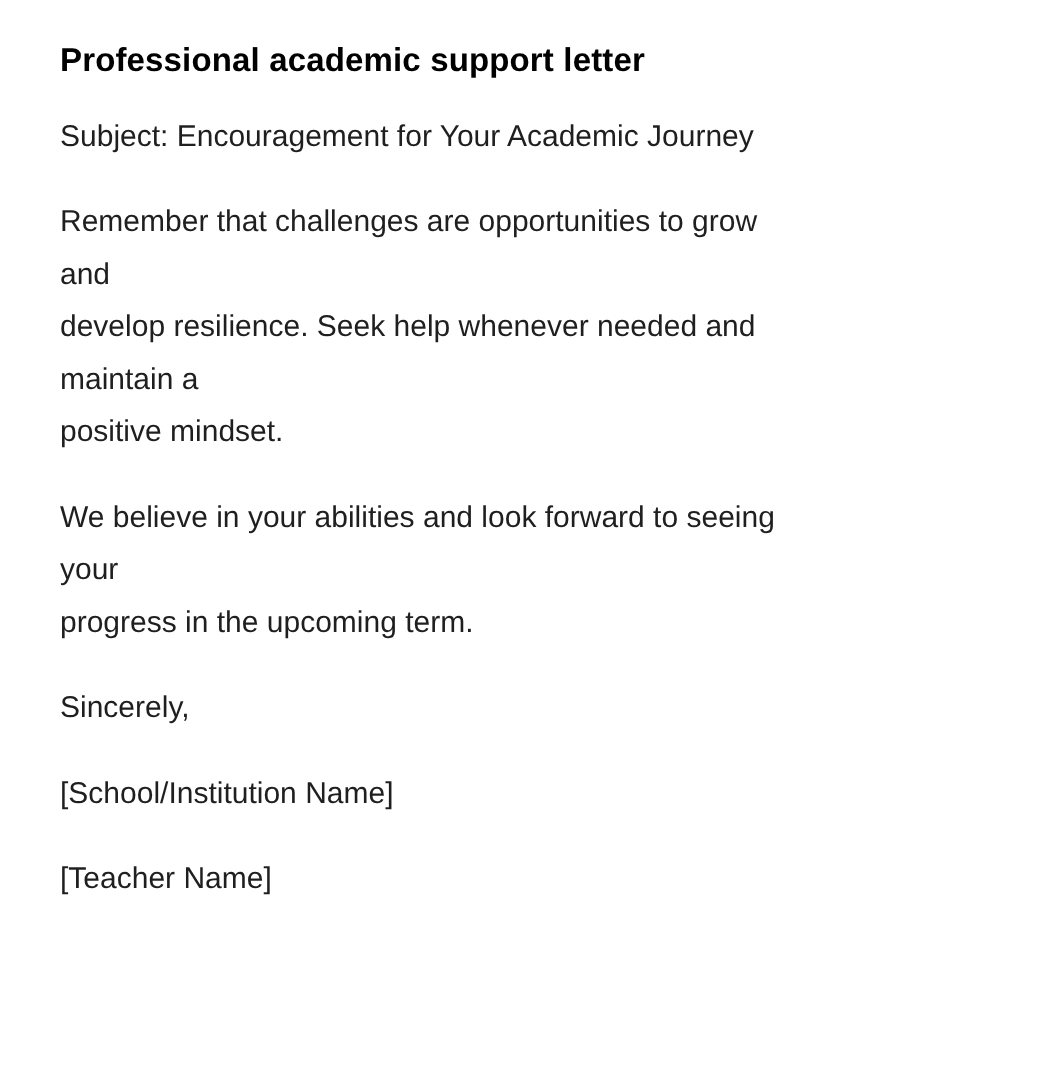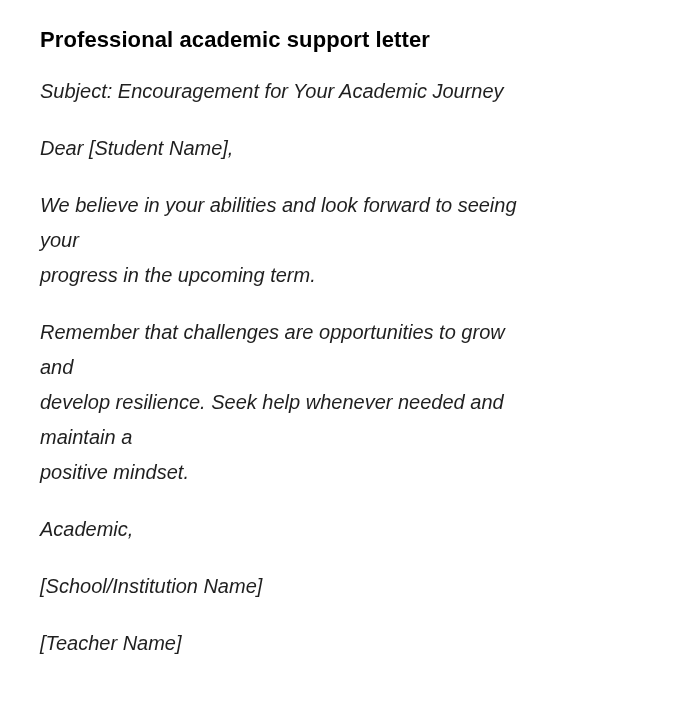--- a/index.html
+++ b/index.html
@@ -26,35 +26,33 @@
     letter-spacing: 0.1px;
     margin: 0 0 17px 0;
   }
   .letter-body p {
     font-size: 20px;
     line-height: 35px;
     color: #1f1f1f;
     margin: 22px 0;
     max-width: 620px;
     white-space: pre-line; 
-    font-style: italic;
   }
 </style>
 </head>
 <body>
 
 <div class="page">
   <div class="letter">
     <h1 class="letter-title">Professional academic support letter</h1>
     <div class="letter-body">
         <p>Subject: Encouragement for Your Academic Journey</p>
-        <p>Dear [Student Name],</p>
-        <p>We believe in your abilities and look forward to seeing your
-progress in the upcoming term.</p>
         <p>Remember that challenges are opportunities to grow and
 develop resilience. Seek help whenever needed and maintain a
 positive mindset.</p>
-        <p>Academic,</p>
+        <p>We believe in your abilities and look forward to seeing your
+progress in the upcoming term.</p>
+        <p>Sincerely,</p>
         <p>[School/Institution Name]</p>
         <p>[Teacher Name]</p>
       </div>
   </div>
 </div>
 
 </body></html>

